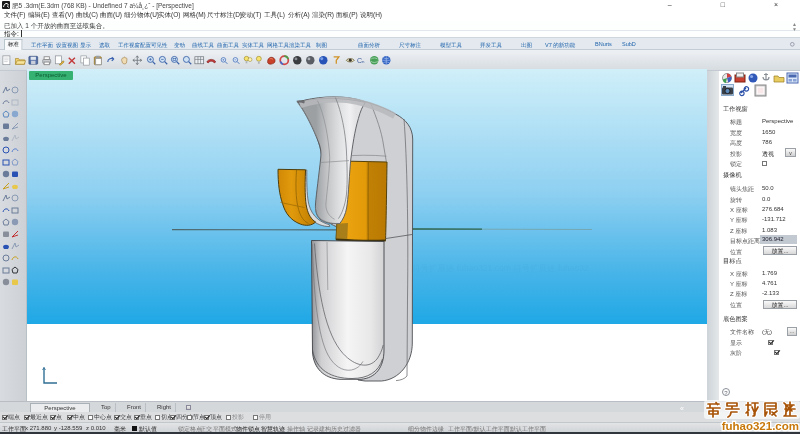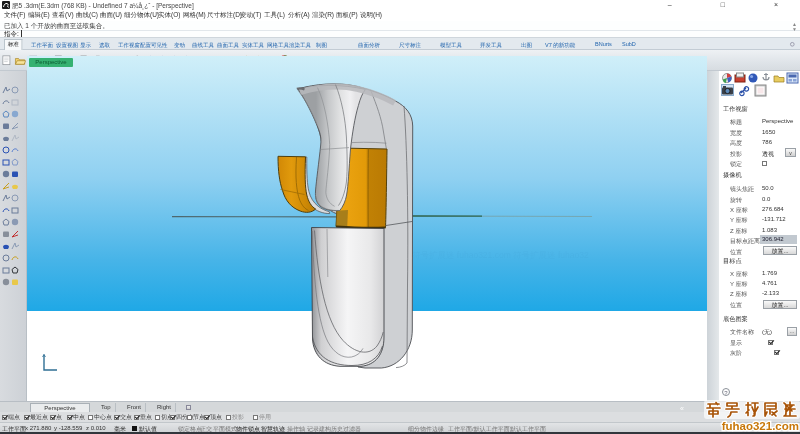--- a/index.html
+++ b/index.html
@@ -18,21 +18,21 @@
 #cmd .l2{position:absolute;left:4px;top:9px;font-size:6.5px;color:#3c3c3c}
 #cmdsb{position:absolute;right:2px;top:1px;width:7px;height:15px;font-size:5px;color:#888;line-height:5px;text-align:center}
 
 #rtabs{left:0;top:38px;width:800px;height:12px;background:#e3e9ee;border-bottom:1px solid #c3ccd4;font-size:6px;color:#1e62ac}
 #rtabs span{position:absolute;top:3px;white-space:nowrap;transform:scale(.92);transform-origin:left top}
 #rtabs .act{background:#f8fafb;border:1px solid #b6c0c8;border-bottom:none;color:#222;padding:1px 3px 3px 3px;top:1px}
 
 #tools{left:0;top:50px;width:800px;height:21px;background:linear-gradient(#eef1f4,#dde2e7 70%,#d7dce1);border-bottom:1px solid #c2c9d0}
 
 #leftbar{left:0;top:71px;width:27px;height:330px;background:linear-gradient(90deg,#d8dbdf,#cdd1d6);border-right:1px solid #b8bfc5}
-#vp{left:27px;top:56px;width:680px;height:255px;background:linear-gradient(#d0eff9,#8fd0f1 48%,#47b4e8 80%,#1fa8e6)}
+#vp{left:27px;top:69px;width:680px;height:255px;background:linear-gradient(#d0eff9,#8fd0f1 48%,#47b4e8 80%,#1fa8e6)}
 #vplabel{position:absolute;left:2px;top:2px;width:44px;height:9px;background:#35b171;border-radius:1px;color:#0b5c33;font-size:6px;text-align:center;line-height:9px}
 #gutter{left:707px;top:71px;width:12px;height:330px;background:linear-gradient(90deg,#cdd3d8,#e4e8ea)}
 #panel{left:719px;top:71px;width:81px;height:330px;background:#fff;font-size:6px;color:#4a4a4a}
 #panel .hd{position:absolute;left:4px;color:#333;font-size:6.2px}
 #panel .lb{position:absolute;left:11px;color:#555}
 #panel .vl{position:absolute;left:43px;color:#333}
 
 #vtabs{left:0;top:401px;width:800px;height:11px;background:#d5d8da;border-top:1px solid #b8bec4;font-size:6px;color:#333}
 #vtabs .t{position:absolute;top:1px;height:10px;padding:1px 4px;border-right:1px solid #b9bfc4}
 #vtabs .ta{background:#eaeced;border:1px solid #a9b0b6;border-bottom:none}

